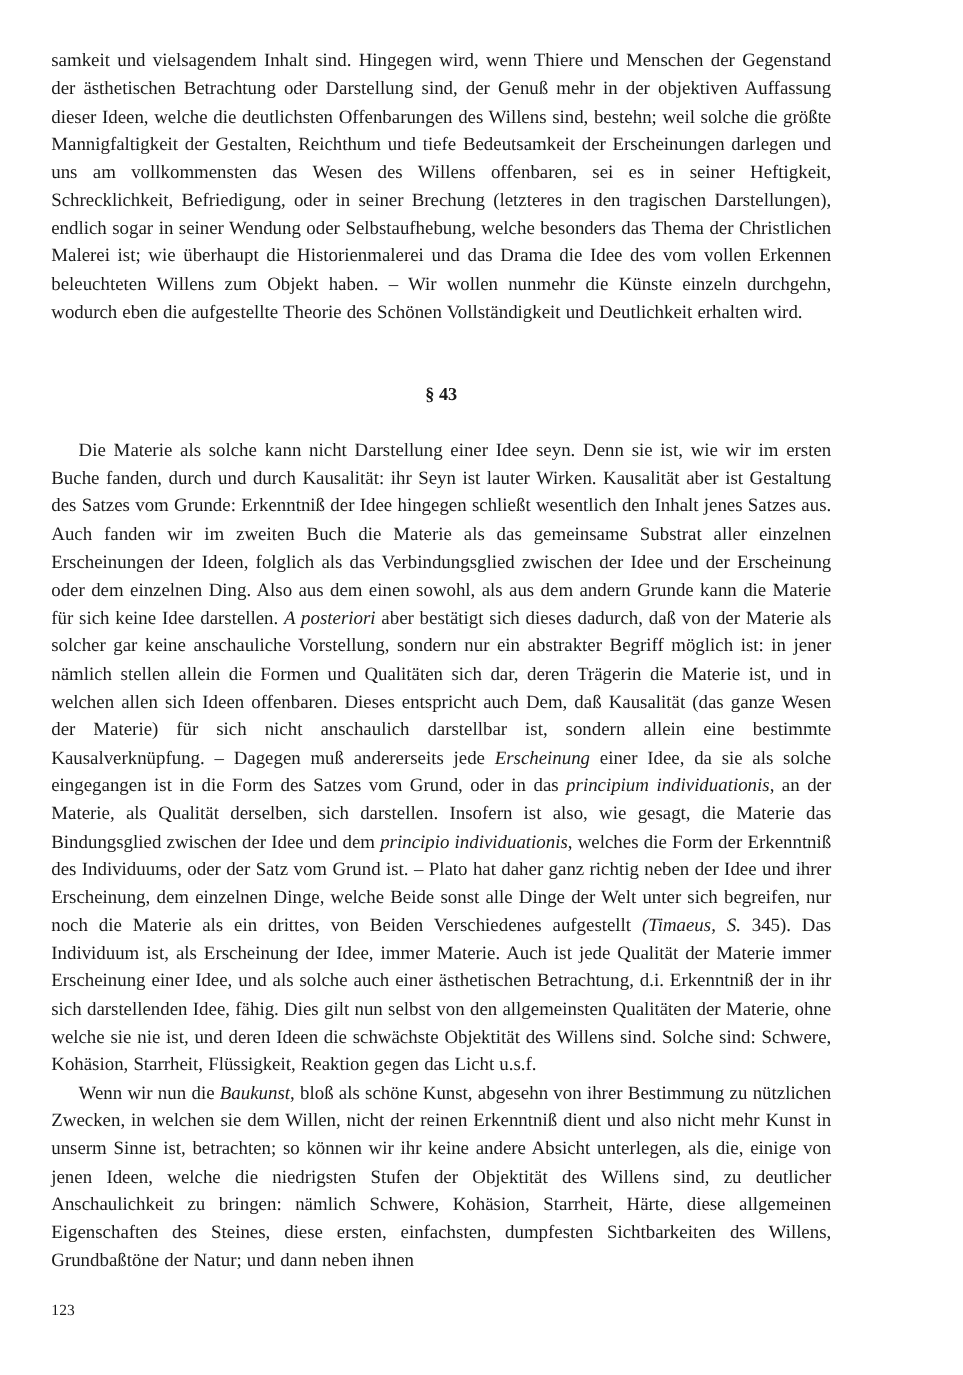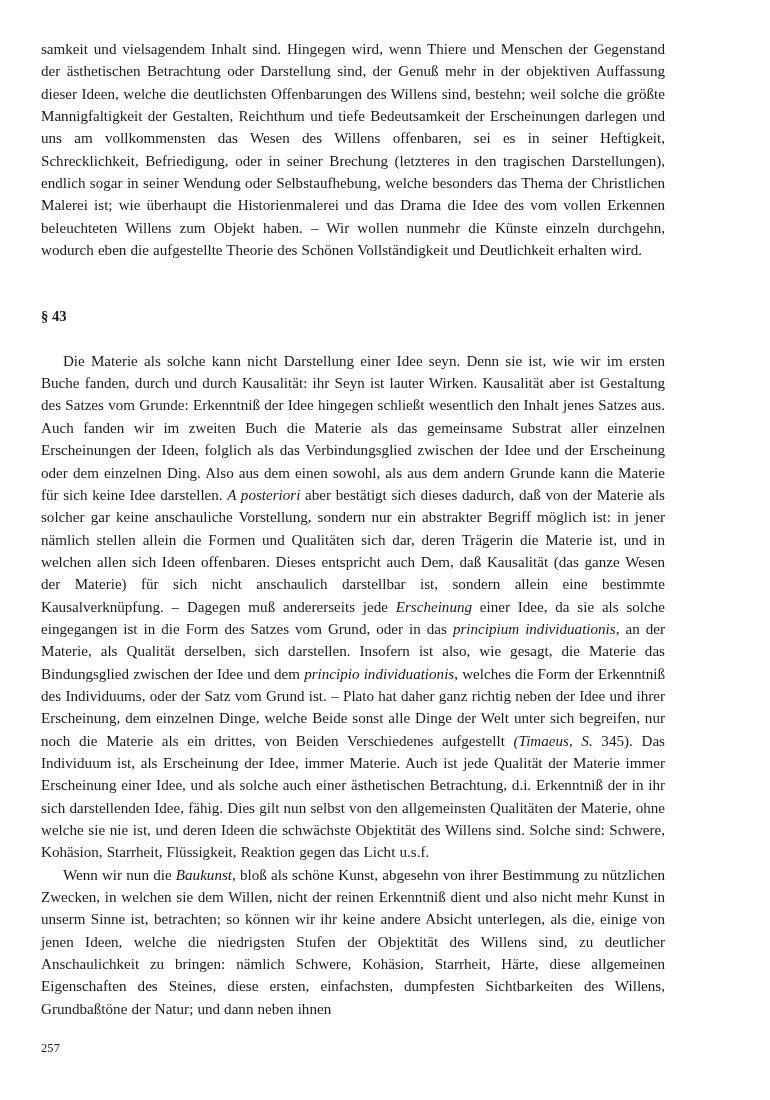--- a/index.html
+++ b/index.html
@@ -43,20 +43,21 @@
   }
 
   p.para.indent {
     text-indent: 1.45em;
   }
 
   .section-heading {
     margin: 0;
     font-size: 14.6px;
     font-weight: bold;
+    text-align: center;
     line-height: 22.35px;
   }
 
   .gap-before-heading { height: 44px; }
   .gap-after-heading  { height: 22px; }
 
   i, em { }
 
   .folio {
     position: absolute;
@@ -82,15 +83,15 @@
     <p class="section-heading">§ 43</p>
 
     <div class="gap-after-heading"></div>
 
     <p class="para indent"><span>Die Materie als solche kann nicht Darstellung einer Idee seyn. Denn sie ist, wie wir im ersten Buche fanden, durch und durch Kausalität: ihr Seyn ist lauter Wirken. Kausalität aber ist Gestaltung des Satzes vom Grunde: Erkenntniß der Idee hingegen schließt wesentlich den Inhalt jenes Satzes aus. Auch fanden wir im zweiten Buch die Materie als das gemeinsame Substrat aller einzelnen Erscheinungen der Ideen, folglich als das Verbindungsglied zwischen der Idee und der Erscheinung oder dem einzelnen Ding. Also aus dem einen sowohl, als aus dem andern Grunde kann die Materie für sich keine Idee darstellen. </span><i>A posteriori</i><span> aber bestätigt sich dieses dadurch, daß von der Materie als solcher gar keine anschauliche Vorstellung, sondern nur ein abstrakter Begriff möglich ist: in jener nämlich stellen allein die Formen und Qualitäten sich dar, deren Trägerin die Materie ist, und in welchen allen sich Ideen offenbaren. Dieses entspricht auch Dem, daß Kausalität (das ganze Wesen der Materie) für sich nicht anschaulich darstellbar ist, sondern allein eine bestimmte Kausalverknüpfung. – Dagegen muß andererseits jede </span><i>Erscheinung</i><span> einer Idee, da sie als solche eingegangen ist in die Form des Satzes vom Grund, oder in das </span><i>principium individuationis</i><span>, an der Materie, als Qualität derselben, sich darstellen. Insofern ist also, wie gesagt, die Materie das Bindungsglied zwischen der Idee und dem </span><i>principio individuationis</i><span>, welches die Form der Erkenntniß des Individuums, oder der Satz vom Grund ist. – Plato hat daher ganz richtig neben der Idee und ihrer Erscheinung, dem einzelnen Dinge, welche Beide sonst alle Dinge der Welt unter sich begreifen, nur noch die Materie als ein drittes, von Beiden Verschiedenes aufgestellt </span><i>(Timaeus, S.</i><span> 345). Das Individuum ist, als Erscheinung der Idee, immer Materie. Auch ist jede Qualität der Materie immer Erscheinung einer Idee, und als solche auch einer ästhetischen Betrachtung, d.i. Erkenntniß der in ihr sich darstellenden Idee, fähig. Dies gilt nun selbst von den allgemeinsten Qualitäten der Materie, ohne welche sie nie ist, und deren Ideen die schwächste Objektität des Willens sind. Solche sind: Schwere, Kohäsion, Starrheit, Flüssigkeit, Reaktion gegen das Licht u.s.f.</span></p>
 
     <p class="para indent"><span>Wenn wir nun die </span><i>Baukunst</i><span>, bloß als schöne Kunst, abgesehn von ihrer Bestimmung zu nützlichen Zwecken, in welchen sie dem Willen, nicht der reinen Erkenntniß dient und also nicht mehr Kunst in unserm Sinne ist, betrachten; so können wir ihr keine andere Absicht unterlegen, als die, einige von jenen Ideen, welche die niedrigsten Stufen der Objektität des Willens sind, zu deutlicher Anschaulichkeit zu bringen: nämlich Schwere, Kohäsion, Starrheit, Härte, diese allgemeinen Eigenschaften des Steines, diese ersten, einfachsten, dumpfesten Sichtbarkeiten des Willens, Grundbaßtöne der Natur; und dann neben ihnen</span></p>
 
   </div>
 
-  <div class="folio">257</div>
+  <div class="folio">123</div>
 
 </div>
 
 </body></html>

